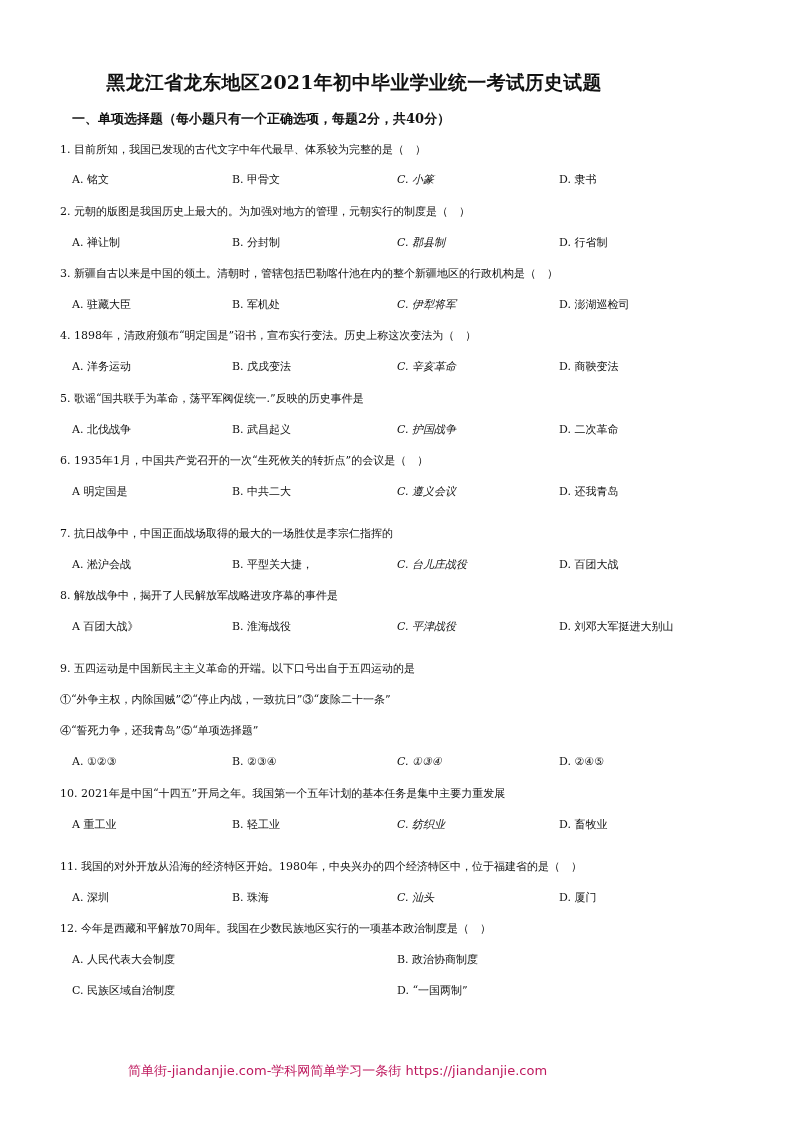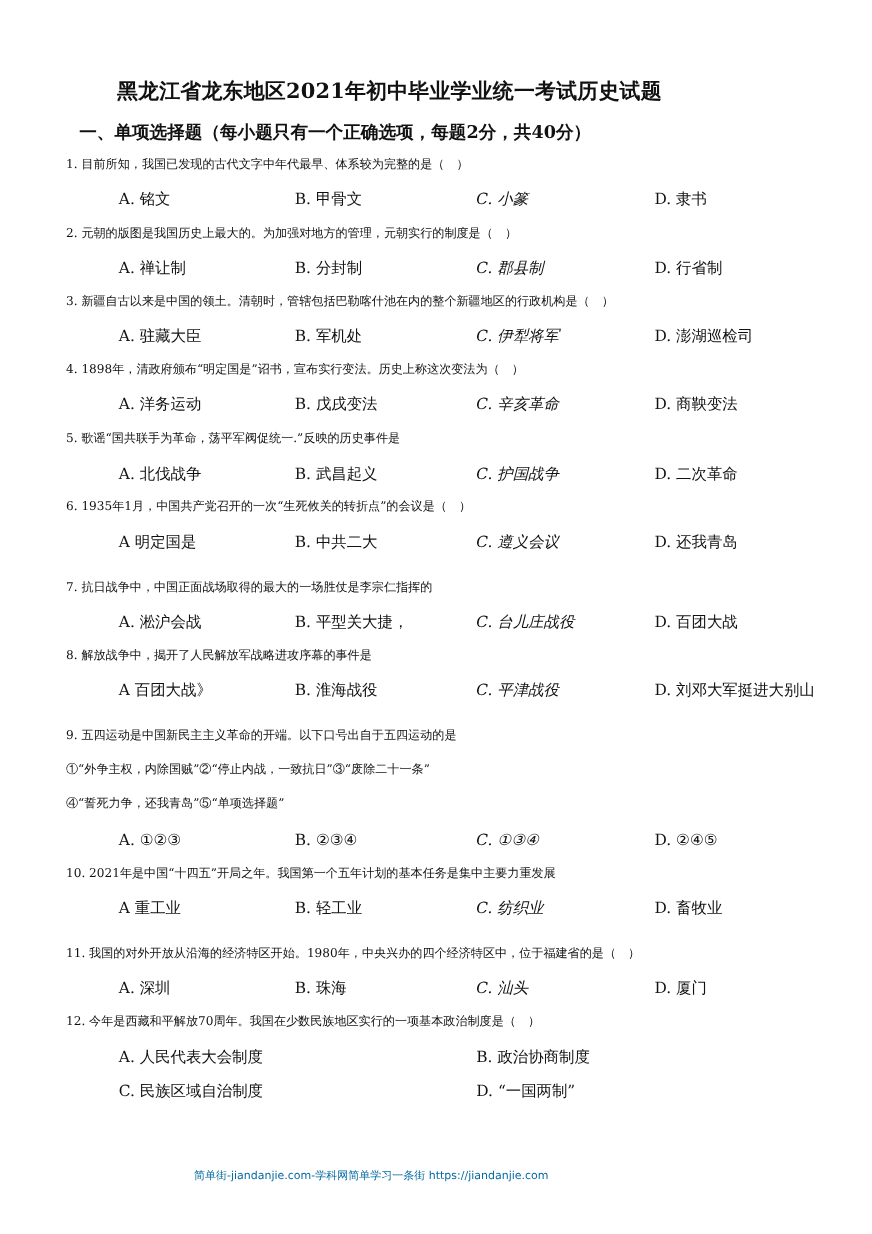--- a/index.html
+++ b/index.html
@@ -1,27 +1,27 @@
 <!DOCTYPE html>
 <html><head>
 <meta charset="utf-8">
 <style>
   html, body { margin: 0; padding: 0; background: #ffffff; }
   body { width: 793px; height: 1122px; position: relative; overflow: hidden;
          font-family: "DejaVu Serif", "Liberation Serif", serif; color: #111; }
   .title { position: absolute; top: 70px; left: 0; width: 708px; text-align: center;
            font-size: 19px; font-weight: bold; letter-spacing: 0.2px; }
-  .section { position: absolute; top: 110px; left: 72px; font-size: 16px; font-weight: bold; }
+  .section { position: absolute; top: 110px; left: 72px; font-size: 13px; font-weight: bold; }
   .line { position: absolute; left: 60px; font-size: 11px; white-space: nowrap; }
-  .opts { position: absolute; left: 72px; width: 660px; height: 20px; font-size: 14px; margin-left: 36px; }
+  .opts { position: absolute; left: 72px; width: 660px; height: 20px; font-size: 11px; }
   .opt { position: absolute; top: 0; white-space: nowrap; }
   .o0 { left: 0; } .o1 { left: 160px; } .o2 { left: 325px; font-style: italic; } .o3 { left: 487px; }
   .w0 { left: 0; } .w1 { left: 325px; }
   .footer { position: absolute; top: 1062px; left: 0; width: 675px; text-align: center;
-            font-family: "DejaVu Sans", "Liberation Sans", sans-serif; font-size: 10px; color: #0369a1; }
+            font-family: "DejaVu Sans", "Liberation Sans", sans-serif; font-size: 13px; color: #be185d; }
 </style>
 </head>
 <body>
 
 <div class="title">黑龙江省龙东地区2021年初中毕业学业统一考试历史试题</div>
 <div class="section">一、单项选择题（每小题只有一个正确选项，每题2分，共40分）</div>
 
 <div class="line" style="top:142px">1. 目前所知，我国已发现的古代文字中年代最早、体系较为完整的是（　）</div>
 <div class="opts" style="top:172px">
   <span class="opt o0">A. 铭文</span>

